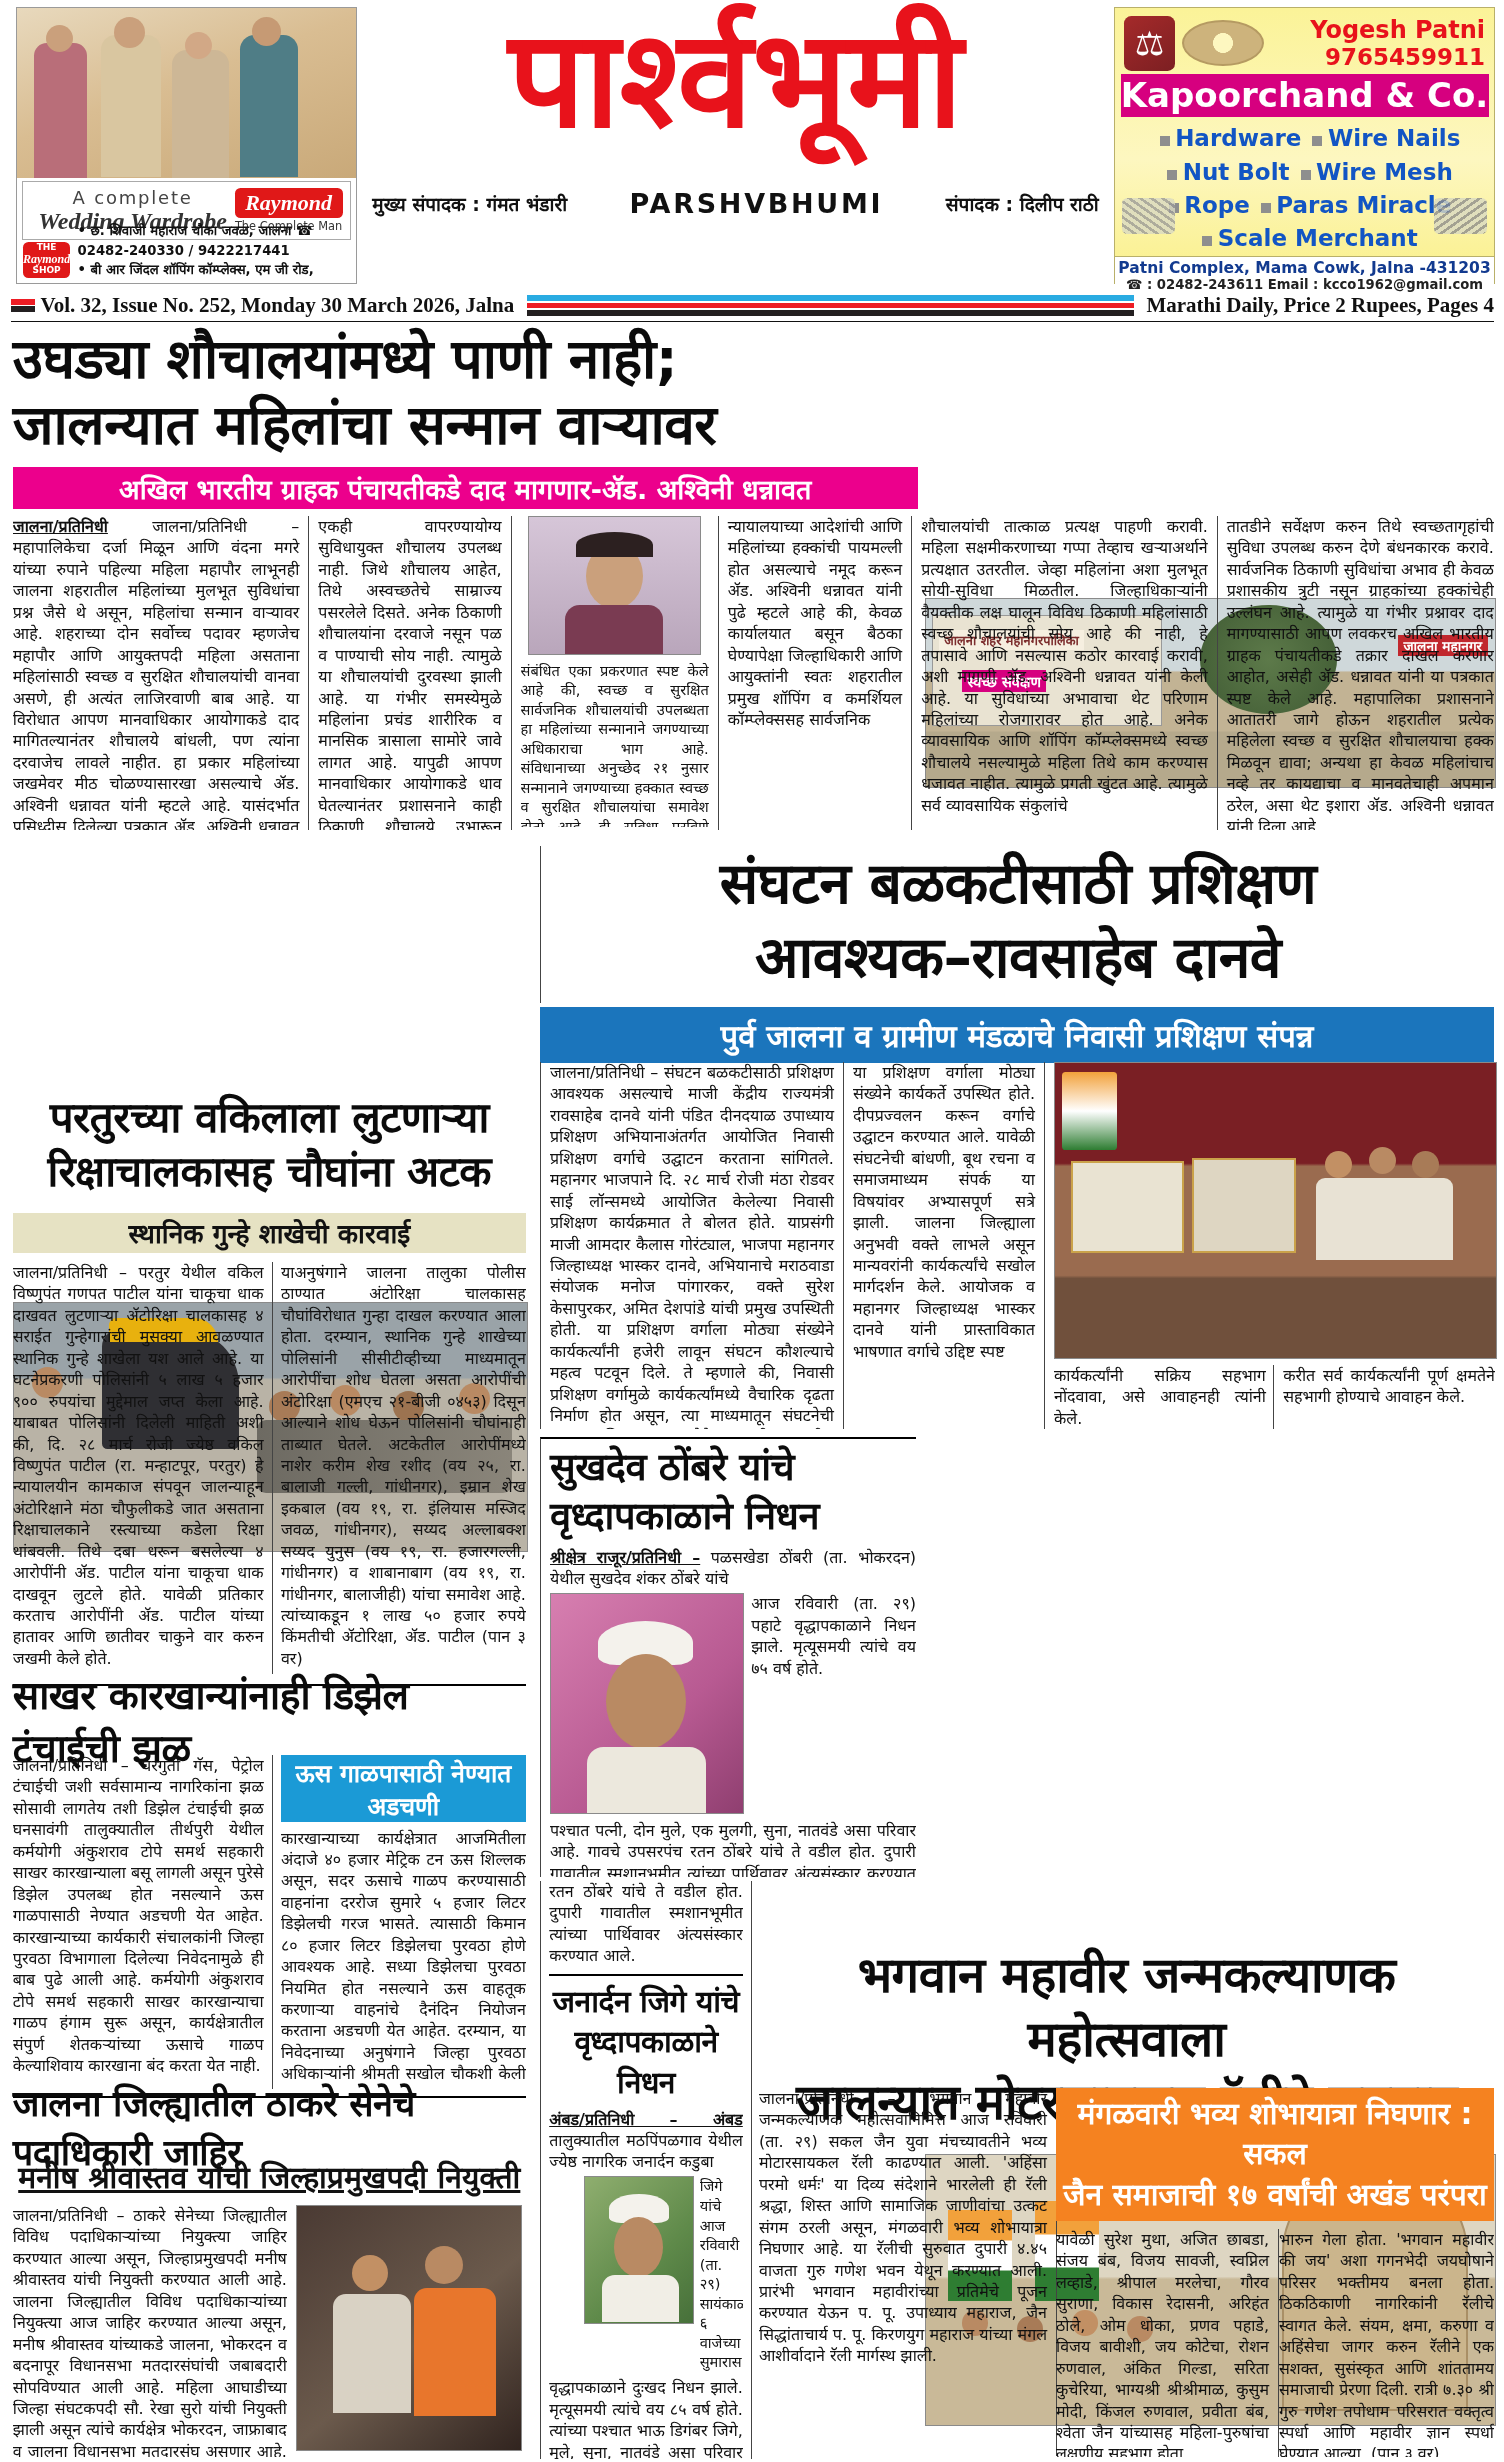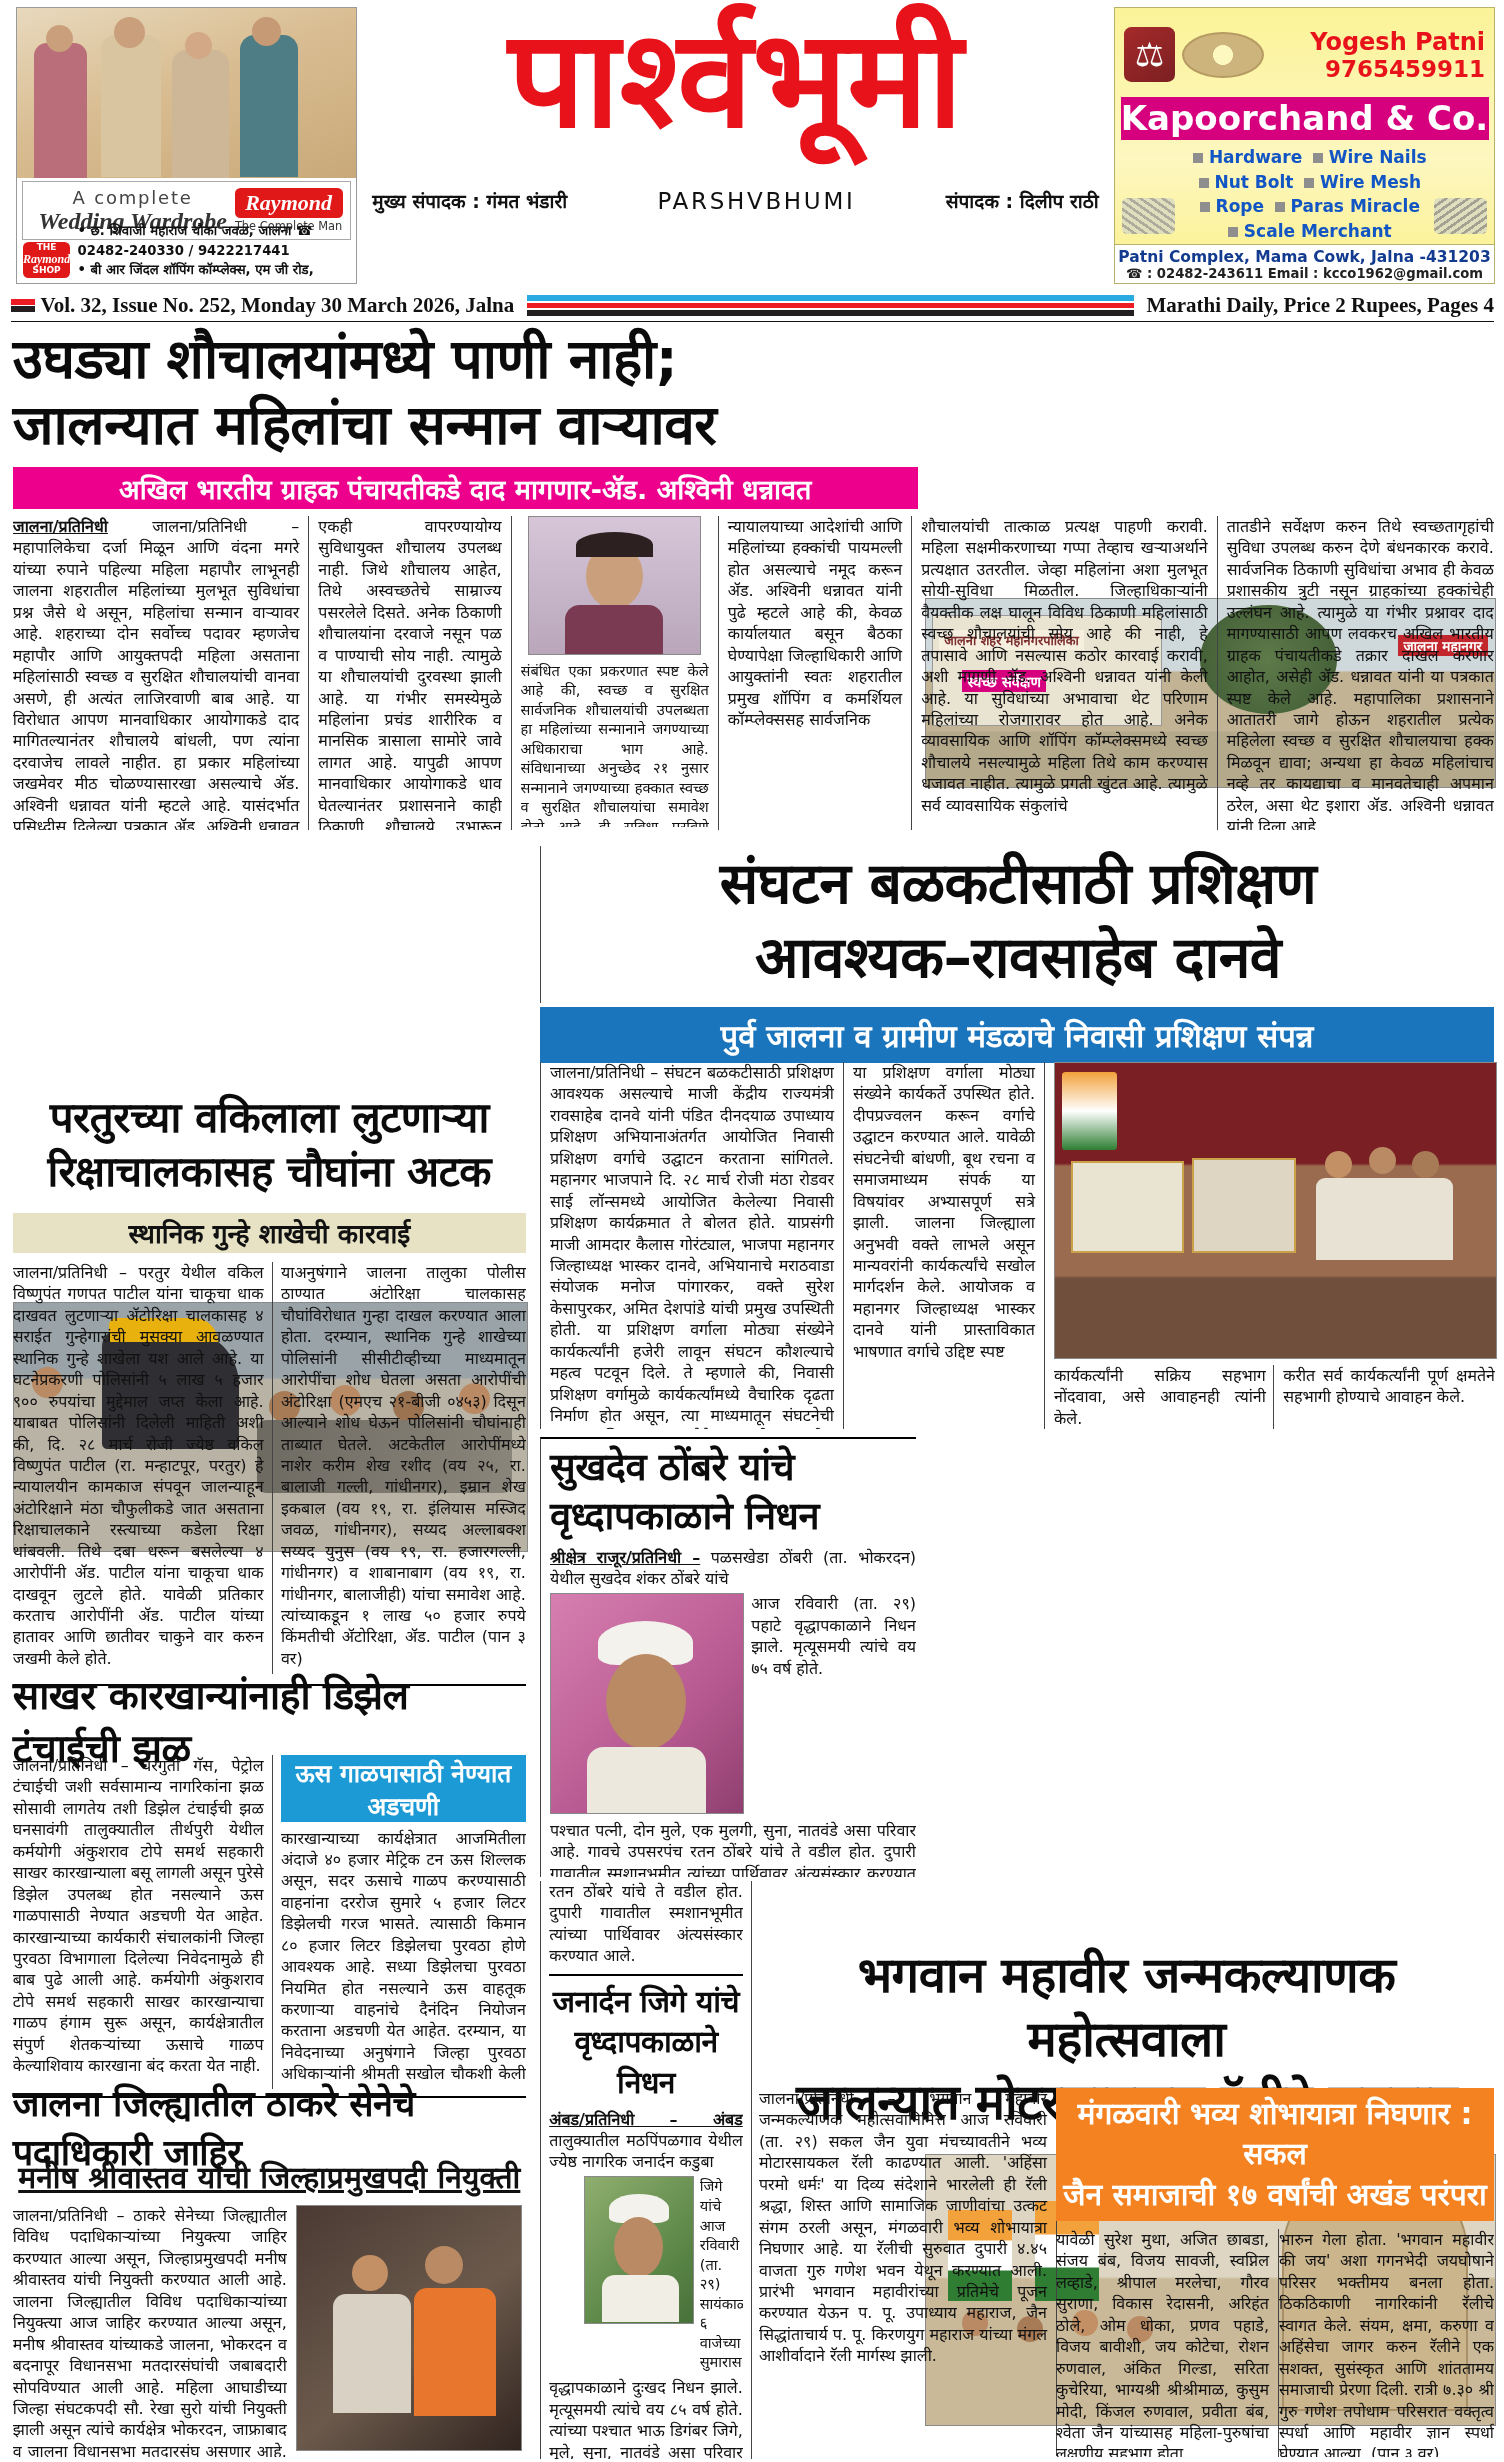--- a/index.html
+++ b/index.html
@@ -16,21 +16,21 @@
   .serif{font-family:"Liberation Serif","DejaVu Serif",serif;}
   .stripes{display:flex;flex-direction:column;gap:1.8px;flex:1;margin:0 12.8px;}
   .stripes span{height:5.5px;display:block;}
   
   .mast-title{color:#e8121b;font-weight:900;text-align:center;font-size:135px;line-height:1.05;}
   .ed-row{display:flex;justify-content:space-between;align-items:center;font-weight:bold;font-size:19px;padding:0 7.3px;}
   .tagline{text-align:center;font-weight:bold;font-size:24.6px;margin-top:5.5px;}
   
   .kap{background:linear-gradient(#fbf398,#fdf7c0 55%,#faf08a);border:1.8px solid #b9b06a;display:flex;flex-direction:column;}
   .kap-band{background:#d6007f;color:#fff;font-weight:800;text-align:center;font-size:34px;line-height:1.25;}
-  .kap-items{color:#1255c4;font-weight:800;font-size:17px;text-align:center;line-height:1.45;}
+  .kap-items{color:#1255c4;font-weight:800;font-size:23px;text-align:center;line-height:1.45;}
   .kap-items .b{display:inline-block;width:10px;height:10px;background:#8e8e8e;margin:0 5.5px 0 11px;}
   
   .ray-box{background:#e01818;color:#fff;border-radius:5.5px;text-align:center;font-weight:bold;}
   .wed-script{font-family:"Liberation Serif","DejaVu Serif",serif;font-style:italic;font-weight:bold;}
   .small-marathi{font-size:13.2px;font-weight:bold;line-height:1.45;}
   .face{position:absolute;border-radius:50%;}
   .legend-chip{position:absolute;font-weight:bold;padding:0.9px 5.5px;font-size:13.7px;}
 </style>
 </head>
 <body>
@@ -68,21 +68,21 @@
         <div>• छ. शिवाजी महाराज चौका जवळ, जालना ☎ 02482-240330 / 9422217441</div>
         <div>• बी आर जिंदल शॉपिंग कॉम्प्लेक्स, एम जी रोड, जालना</div>
       </div>
     </div>
   </div>
 
   <div class="abs" style="left:365px;top:9px;width:741px;height:274px;">
     <div class="mast-title" style="height:179px;">पार्श्वभूमी</div>
     <div class="ed-row">
       <span>मुख्य संपादक : गंमत भंडारी</span>
-      <span style="font-size:23px;letter-spacing:2.7px;font-weight:400;">PARSHVBHUMI</span>
+      <span style="font-size:27px;letter-spacing:2.7px;font-weight:700;">PARSHVBHUMI</span>
       <span>संपादक : दिलीप राठी</span>
     </div>
   </div>
 
   <div class="abs kap" style="left:1114px;top:7.3px;width:379px;height:275px;">
     <div style="display:flex;align-items:center;padding:7.3px 9px 3.6px 9px;gap:7.3px;height:78px;">
       <div style="width:51px;height:55px;background:linear-gradient(145deg,#a52a2a,#7c1f22);border-radius:7.3px;color:#fff;font-size:33px;display:flex;align-items:center;justify-content:center;">⚖</div>
       <div style="width:78px;height:42px;border-radius:50%;background:radial-gradient(circle at 50% 50%, #fdf7c0 0 22%, #cdb37c 23% 100%);border:2.7px solid #b59a62;"></div>
       <div style="flex:1;text-align:right;">
         <div style="color:#e8121b;font-weight:800;font-size:24px;">Yogesh Patni</div>

